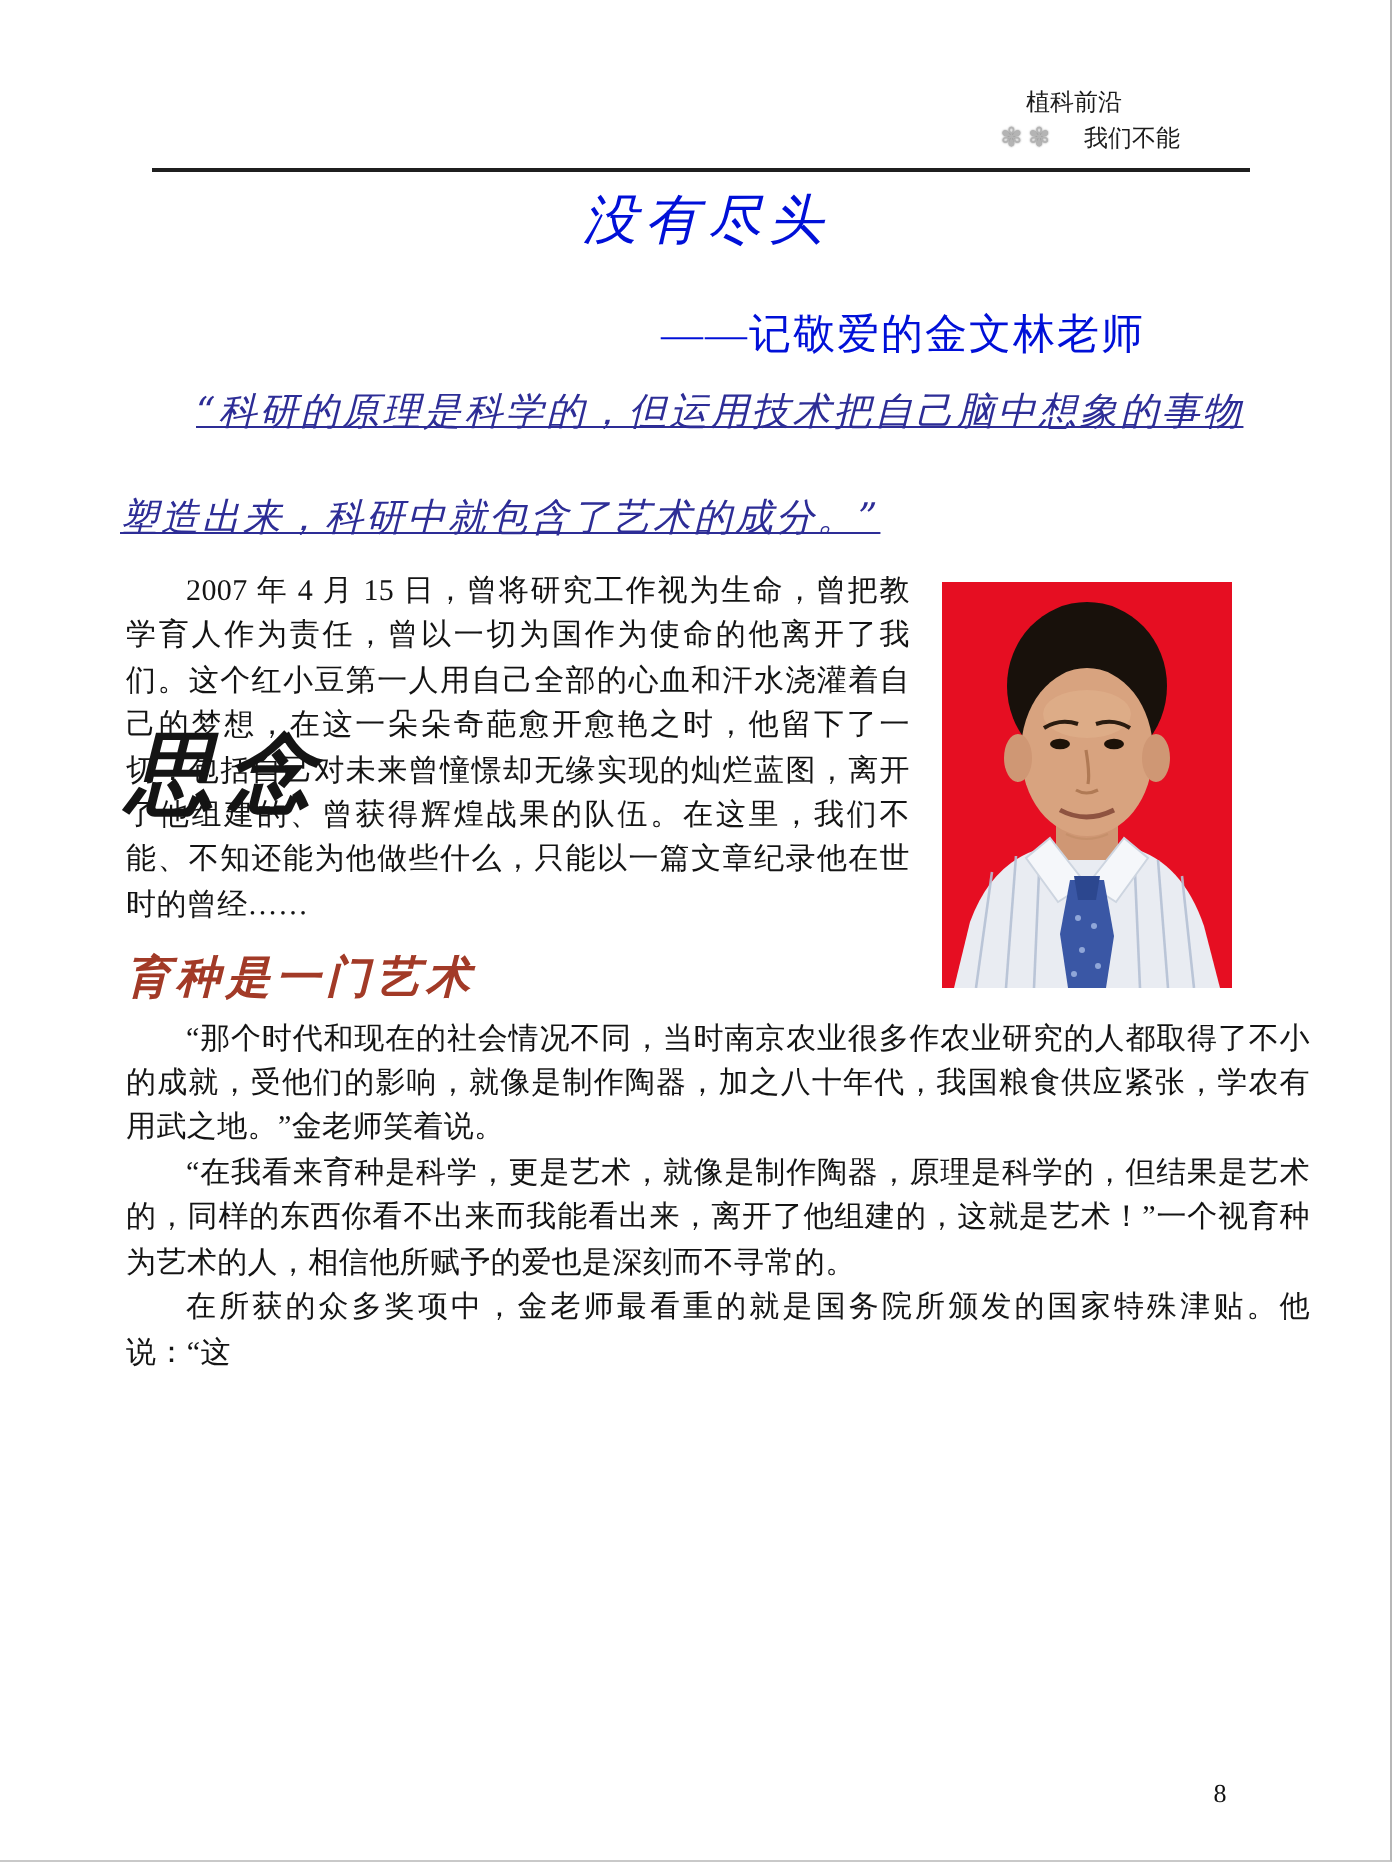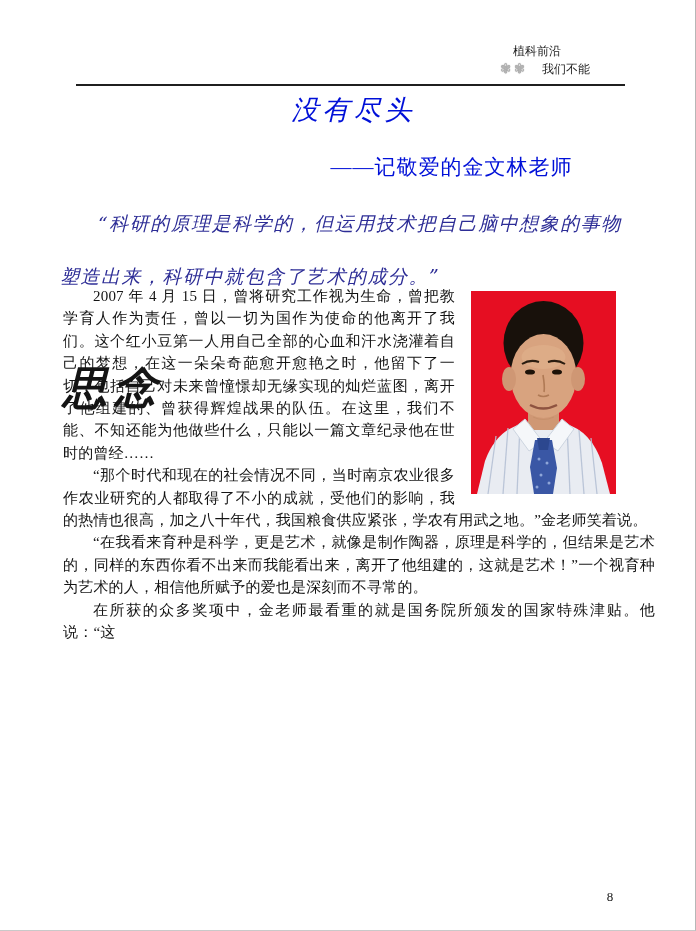--- a/index.html
+++ b/index.html
@@ -17,23 +17,23 @@
   .rule{position:absolute;top:84px;left:76px;width:549px;height:2px;background:#1f1f1f;}
   
   .title{position:absolute;top:92px;left:0;width:100%;text-align:center;color:#0010d8;white-space:nowrap;}
   .title .main{font-size:44px;font-weight:bold;font-style:italic;letter-spacing:6px;
     font-family:"DejaVu Serif",serif;}
   .title .tail{font-size:27px;font-weight:normal;font-style:italic;margin-left:12px;letter-spacing:4px;
     font-family:"DejaVu Serif",serif;}
   .subtitle{position:absolute;top:153px;left:0;width:100%;text-align:center;color:#0010d8;
     font-size:21px;letter-spacing:1px;transform:translateX(104px);}
   
-  .quote{position:absolute;top:197px;left:60px;width:578px;color:#2d2d96;font-size:19px;
+  .quote{position:absolute;top:180px;left:60px;width:578px;color:#2d2d96;font-size:19px;
     line-height:53px;text-indent:2em;font-style:italic;letter-spacing:1.5px;
-    font-family:"DejaVu Serif",serif;}
+    font-family:"DejaVu Serif",serif;text-decoration:underline;}
   
   .main{position:absolute;top:285px;left:63px;width:592px;font-size:15px;line-height:22.4px;
     color:#141414;text-align:justify;letter-spacing:0.2px;}
   .main p{margin:0;text-indent:2em;}
   .photo{float:right;width:145px;height:203px;margin:6px 39px 12px 16px;}
   .photo svg{display:block;width:100%;height:100%;}
   h2.section{margin:14px 0 8px 0;font-size:22px;font-weight:bold;font-style:italic;color:#a23a27;
     letter-spacing:3px;text-indent:0;font-family:"DejaVu Serif",serif;}
   .pagenum{position:absolute;top:889px;left:596px;width:28px;text-align:center;
     font-size:13px;color:#111;font-family:"Liberation Serif",serif;}
@@ -94,21 +94,22 @@
         <ellipse cx="59" cy="81" rx="5" ry="2.6" fill="#1d1208"></ellipse>
         <ellipse cx="86" cy="81" rx="5" ry="2.6" fill="#1d1208"></ellipse>
         <path d="M72,84 Q74,96 73,101 M67,104 Q72,107 78,104" stroke="#b07a55" stroke-width="1.6" fill="none"></path>
         <path d="M59,114 Q72,121 86,114" stroke="#8e5340" stroke-width="2.4" fill="none"></path>
         <path d="M62,126 Q72,131 83,126" stroke="#c08c66" stroke-width="1" fill="none" opacity="0.6"></path>
       </svg>
     </div>
 
     <p>2007 年 4 月 15 日，曾将研究工作视为生命，曾把教学育人作为责任，曾以一切为国作为使命的他离开了我们。这个红小豆第一人用自己全部的心血和汗水浇灌着自己的梦想，在这一朵朵奇葩愈开愈艳之时，他留下了一切，包括自己对未来曾憧憬却无缘实现的灿烂蓝图，离开了他组建的、曾获得辉煌战果的队伍。在这里，我们不能、不知还能为他做些什么，只能以一篇文章纪录他在世时的曾经……</p>
 
+    <h2 class="section">育种是一门艺术</h2>
 
-    <p>“那个时代和现在的社会情况不同，当时南京农业很多作农业研究的人都取得了不小的成就，受他们的影响，我的热情也很高，加之八十年代，我国粮食供应紧张，学农有用武之地。”金老师笑着说。</p>
+    <p>“那个时代和现在的社会情况不同，当时南京农业很多作农业研究的人都取得了不小的成就，受他们的影响，就像是制作陶器，加之八十年代，我国粮食供应紧张，学农有用武之地。”金老师笑着说。</p>
     <p>“在我看来育种是科学，更是艺术，就像是制作陶器，原理是科学的，但结果是艺术的，同样的东西你看不出来而我能看出来，离开了他组建的，这就是艺术！”一个视育种为艺术的人，相信他所赋予的爱也是深刻而不寻常的。</p>
     <p>在所获的众多奖项中，金老师最看重的就是国务院所颁发的国家特殊津贴。他说：“这</p>
   </div>
 
   <div class="pagenum">8</div>
 
 </div>
 
 </body></html>

